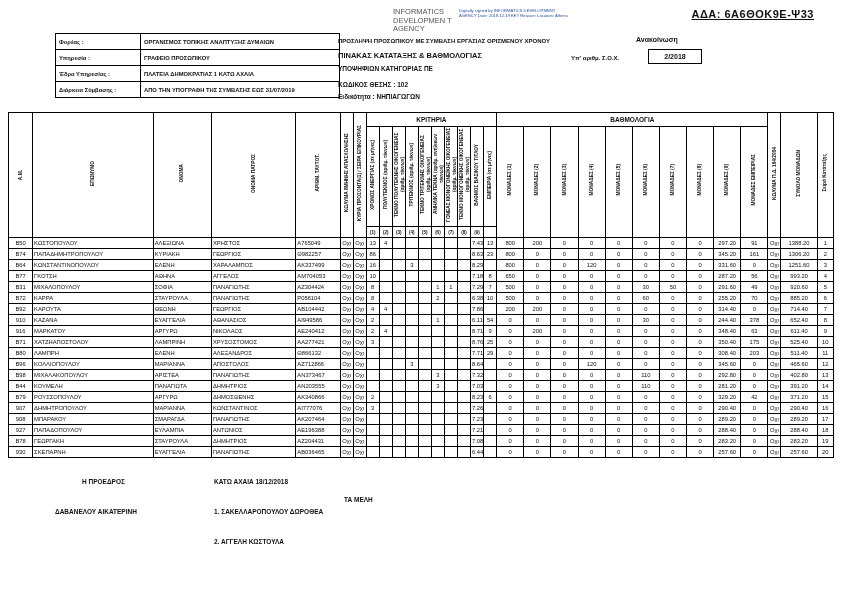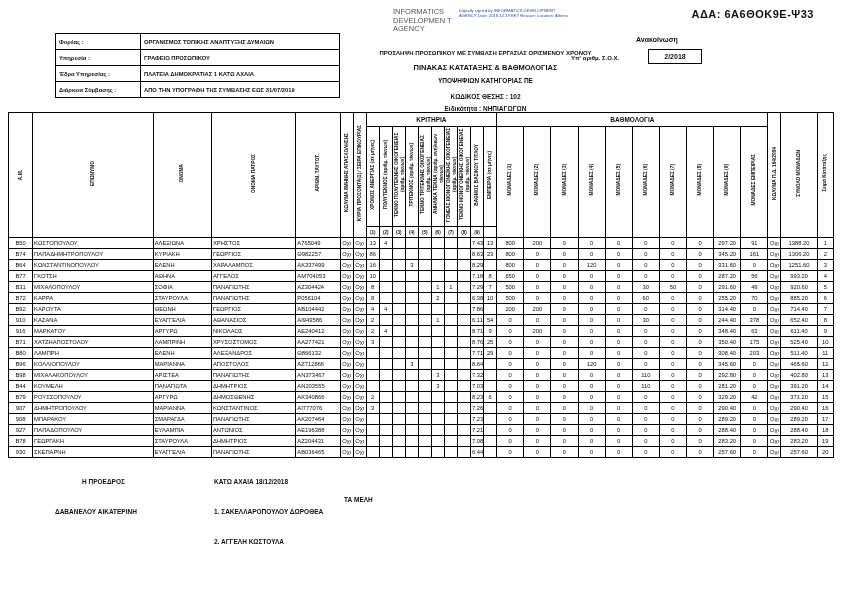--- a/index.html
+++ b/index.html
@@ -1,30 +1,30 @@
 <!DOCTYPE html>
 <html><head>
 <meta charset="utf-8">
 <style>
   html,body{margin:0;padding:0;background:#ffffff;width:842px;height:595px;overflow:hidden;
     font-family:"Liberation Sans", sans-serif;color:#111;}
   .page{position:relative;width:842px;height:595px;background:#fff;}
 
-  .ada{position:absolute;top:8px;right:28px;font-size:11px;letter-spacing:.5px;font-weight:bold;}
+  .ada{position:absolute;top:8px;right:28px;font-size:11px;letter-spacing:.5px;font-weight:bold;text-decoration:underline;}
 
   .stamp{position:absolute;left:393px;top:8px;width:185px;display:flex;gap:4px;z-index:5;}
   .stamp-agency{width:62px;font-size:7.5px;font-weight:normal;color:#555;line-height:1.15;}
   .stamp-sig{width:110px;font-size:4.2px;color:#2b50a0;line-height:1.3;}
 
   .org-box{position:absolute;left:55px;top:33px;width:285px;border-collapse:collapse;}
   .org-box td{border:1px solid #000;font-size:5.8px;padding:1px 3px;height:13px;vertical-align:middle;}
   .org-box td.lbl{width:78px;font-weight:bold;}
   .org-box td.val{font-weight:bold;}
 
-  .titles{position:absolute;left:338px;top:50px;width:295px;text-align:center;z-index:1;}
+  .titles{position:absolute;left:338px;top:38px;width:295px;z-index:1;}
   .t1{font-size:6px;font-weight:bold;}
   .t2{font-size:7.5px;font-weight:bold;margin-top:7px;}
   .t3{font-size:6.5px;font-weight:bold;margin-top:5px;}
   .t4{font-size:6.5px;font-weight:bold;margin-top:9px;}
   .t5{font-size:6.5px;font-weight:bold;margin-top:5px;}
 
   .ann-title{position:absolute;left:636px;top:36px;font-size:7px;font-weight:bold;}
   .ann-label{position:absolute;left:571px;top:55px;font-size:6px;font-weight:bold;}
   .ann-box{position:absolute;left:648px;top:49px;width:52px;height:13px;border:1px solid #000;
     font-size:7px;font-weight:bold;text-align:center;line-height:13px;}

